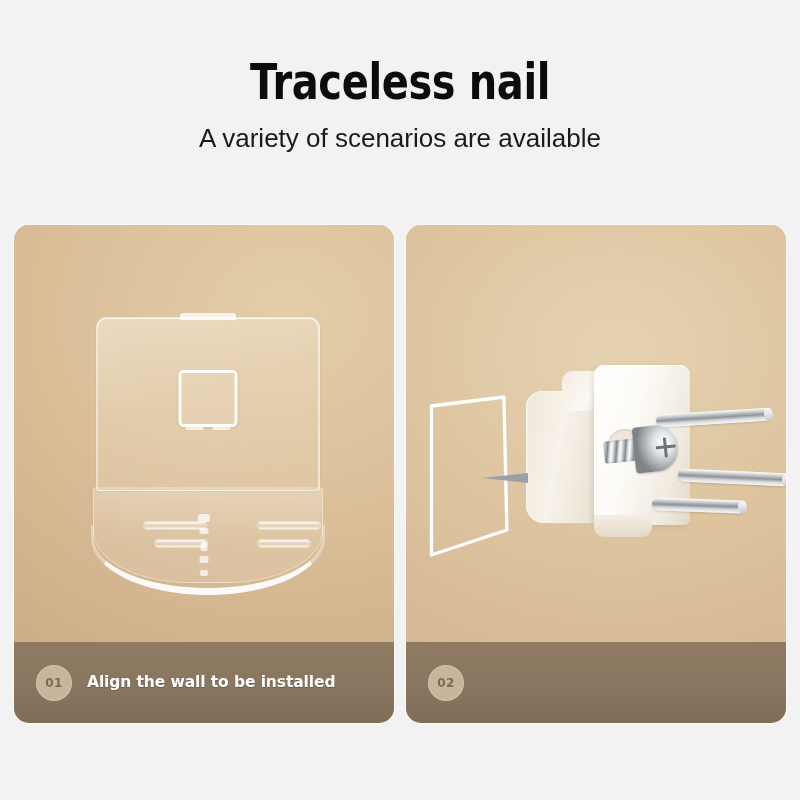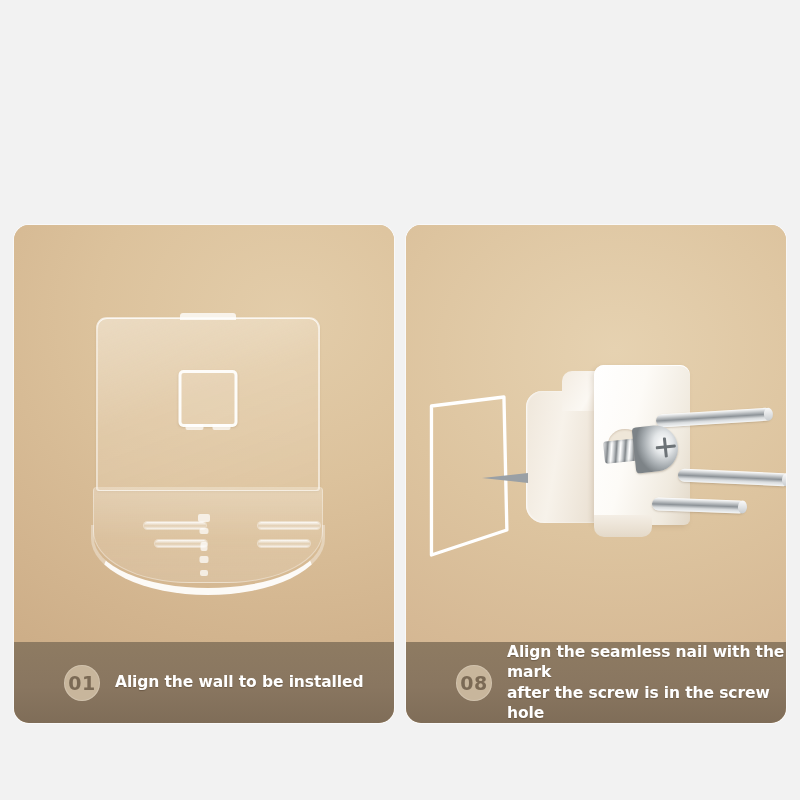--- a/index.html
+++ b/index.html
@@ -59,25 +59,24 @@
   .caption {
     position:absolute; left:0; right:0; bottom:0; height:81px;
     background:linear-gradient(180deg, #8e7b62 0%, #897660 55%, #7f6d58 100%);
     display:flex; align-items:center; padding-left:22px;
   }
   .badge {
     flex:0 0 auto;
     width:36px; height:36px; border-radius:50%;
     background:#c8b69c;
     display:flex; align-items:center; justify-content:center;
-    font-size:19px; font-weight:bold; color:#7b6a55;
+    font-size:12px; font-weight:bold; color:#7b6a55;
     font-family:"DejaVu Sans", sans-serif;
     letter-spacing:0.5px;
     box-shadow:inset 0 0 0 1px rgba(255,255,255,0.18);
-    margin-left:28px;
   }
   .caption-text {
     margin-left:15px;
     color:#ffffff;
     font-family:"DejaVu Sans", sans-serif;
     font-weight:bold;
     font-size:15.5px;
     line-height:1.30;
     letter-spacing:-0.1px;
     text-shadow:0 1px 1px rgba(70,56,40,0.45);
@@ -235,20 +234,24 @@
     position:absolute; background:#6d7377; border-radius:1px;
   }
   .screw .cross  { left:52px; top:21px; width:20px; height:3px; }
   .screw .cross2 { left:60px; top:13px; width:3px;  height:20px; }
 </style>
 </head>
 <body>
 
 <div class="page">
 
+  <div class="header">
+    <div class="title">Traceless nail</div>
+    <div class="subtitle">A variety of scenarios are available</div>
+  </div>
 
   <div class="panels">
 
     <div class="panel panel-left">
       <div class="wall"></div>
 
       <div class="tpl-wrap">
         <div class="tpl-body">
           <div class="tpl-tab"></div>
           <div class="tpl-square">
@@ -306,22 +309,18 @@
 
         <div class="screw">
           <div class="shaft"></div>
           <div class="head"></div>
           <div class="cross"></div>
           <div class="cross2"></div>
         </div>
       </div>
 
       <div class="caption">
-        <div class="badge">08</div>
-        <div class="caption-text">
-          <span class="l1">Align the seamless nail with the mark</span>
-          <span class="l2">after the screw is in the screw hole</span>
-        </div>
+        <div class="badge">02</div>
       </div>
     </div>
 
   </div>
 </div>
 
 </body></html>

